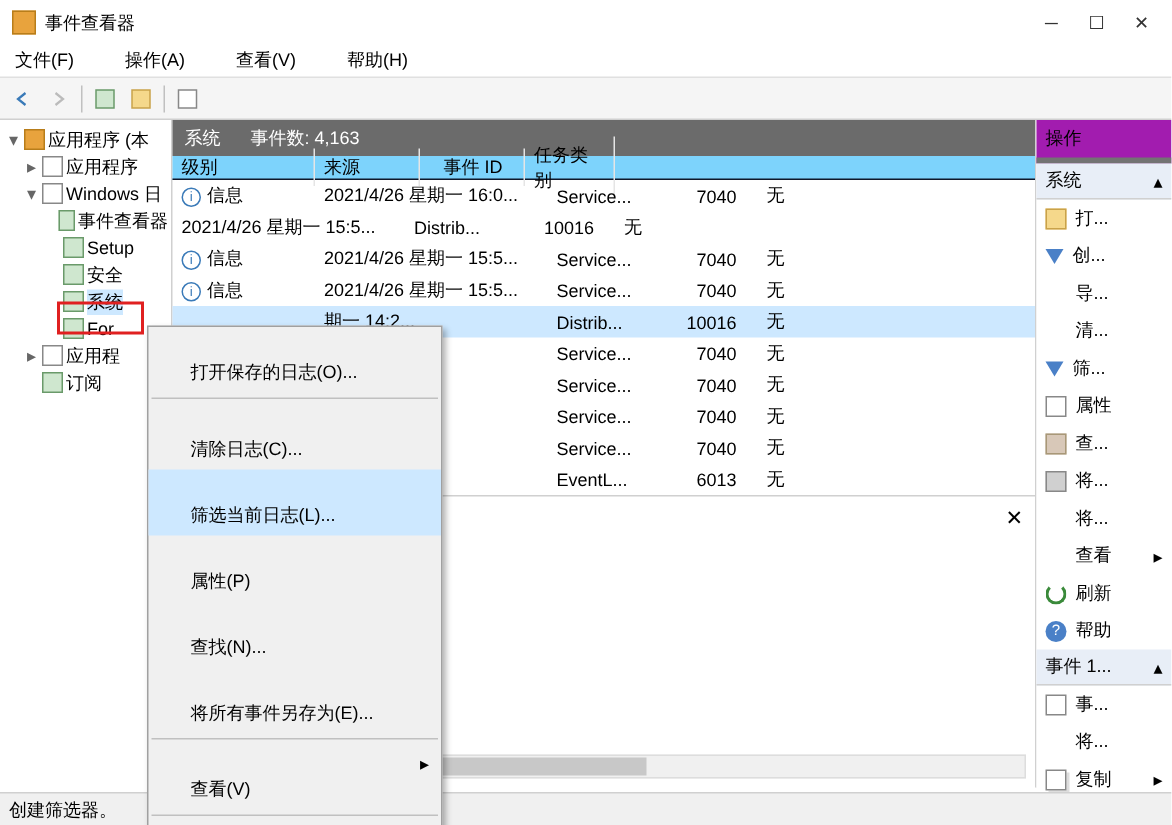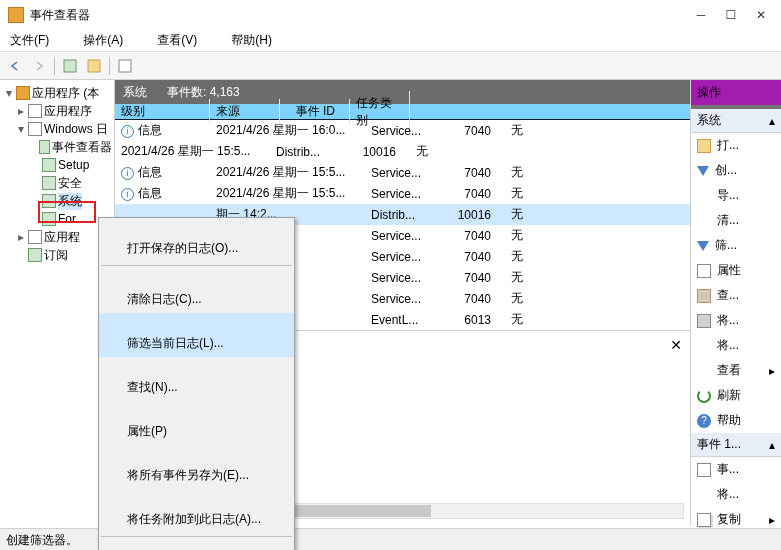--- a/index.html
+++ b/index.html
@@ -352,24 +352,23 @@
         <span style="margin-left:auto">▸</span>
       </div>
   </div>
 </div>
 
 <div class="ctxmenu">
   <div class="mi">打开保存的日志(O)...</div>
   <div class="msep"></div>
   <div class="mi">清除日志(C)...</div>
   <div class="mi hl">筛选当前日志(L)...</div>
+  <div class="mi">属性(P)</div>
   <div class="mi">查找(N)...</div>
-  <div class="mi">属性(P)</div>
   <div class="mi">将所有事件另存为(E)...</div>
-  <div class="mi">将任务附加到此日志(A)...</div>
   <div class="msep"></div>
   <div class="mi"><span>查看(V)</span><span class="arr">▸</span></div>
   <div class="msep"></div>
   <div class="mi">刷新(F)</div>
   <div class="msep"></div>
   <div class="mi"><span>帮助(H)</span><span class="arr">▸</span></div>
 </div>
 
 <div class="redbox" style="left:38px;top:201px;width:58px;height:22px;"></div>
 <div class="redbox" style="left:100px;top:314px;width:193px;height:20px;"></div>

